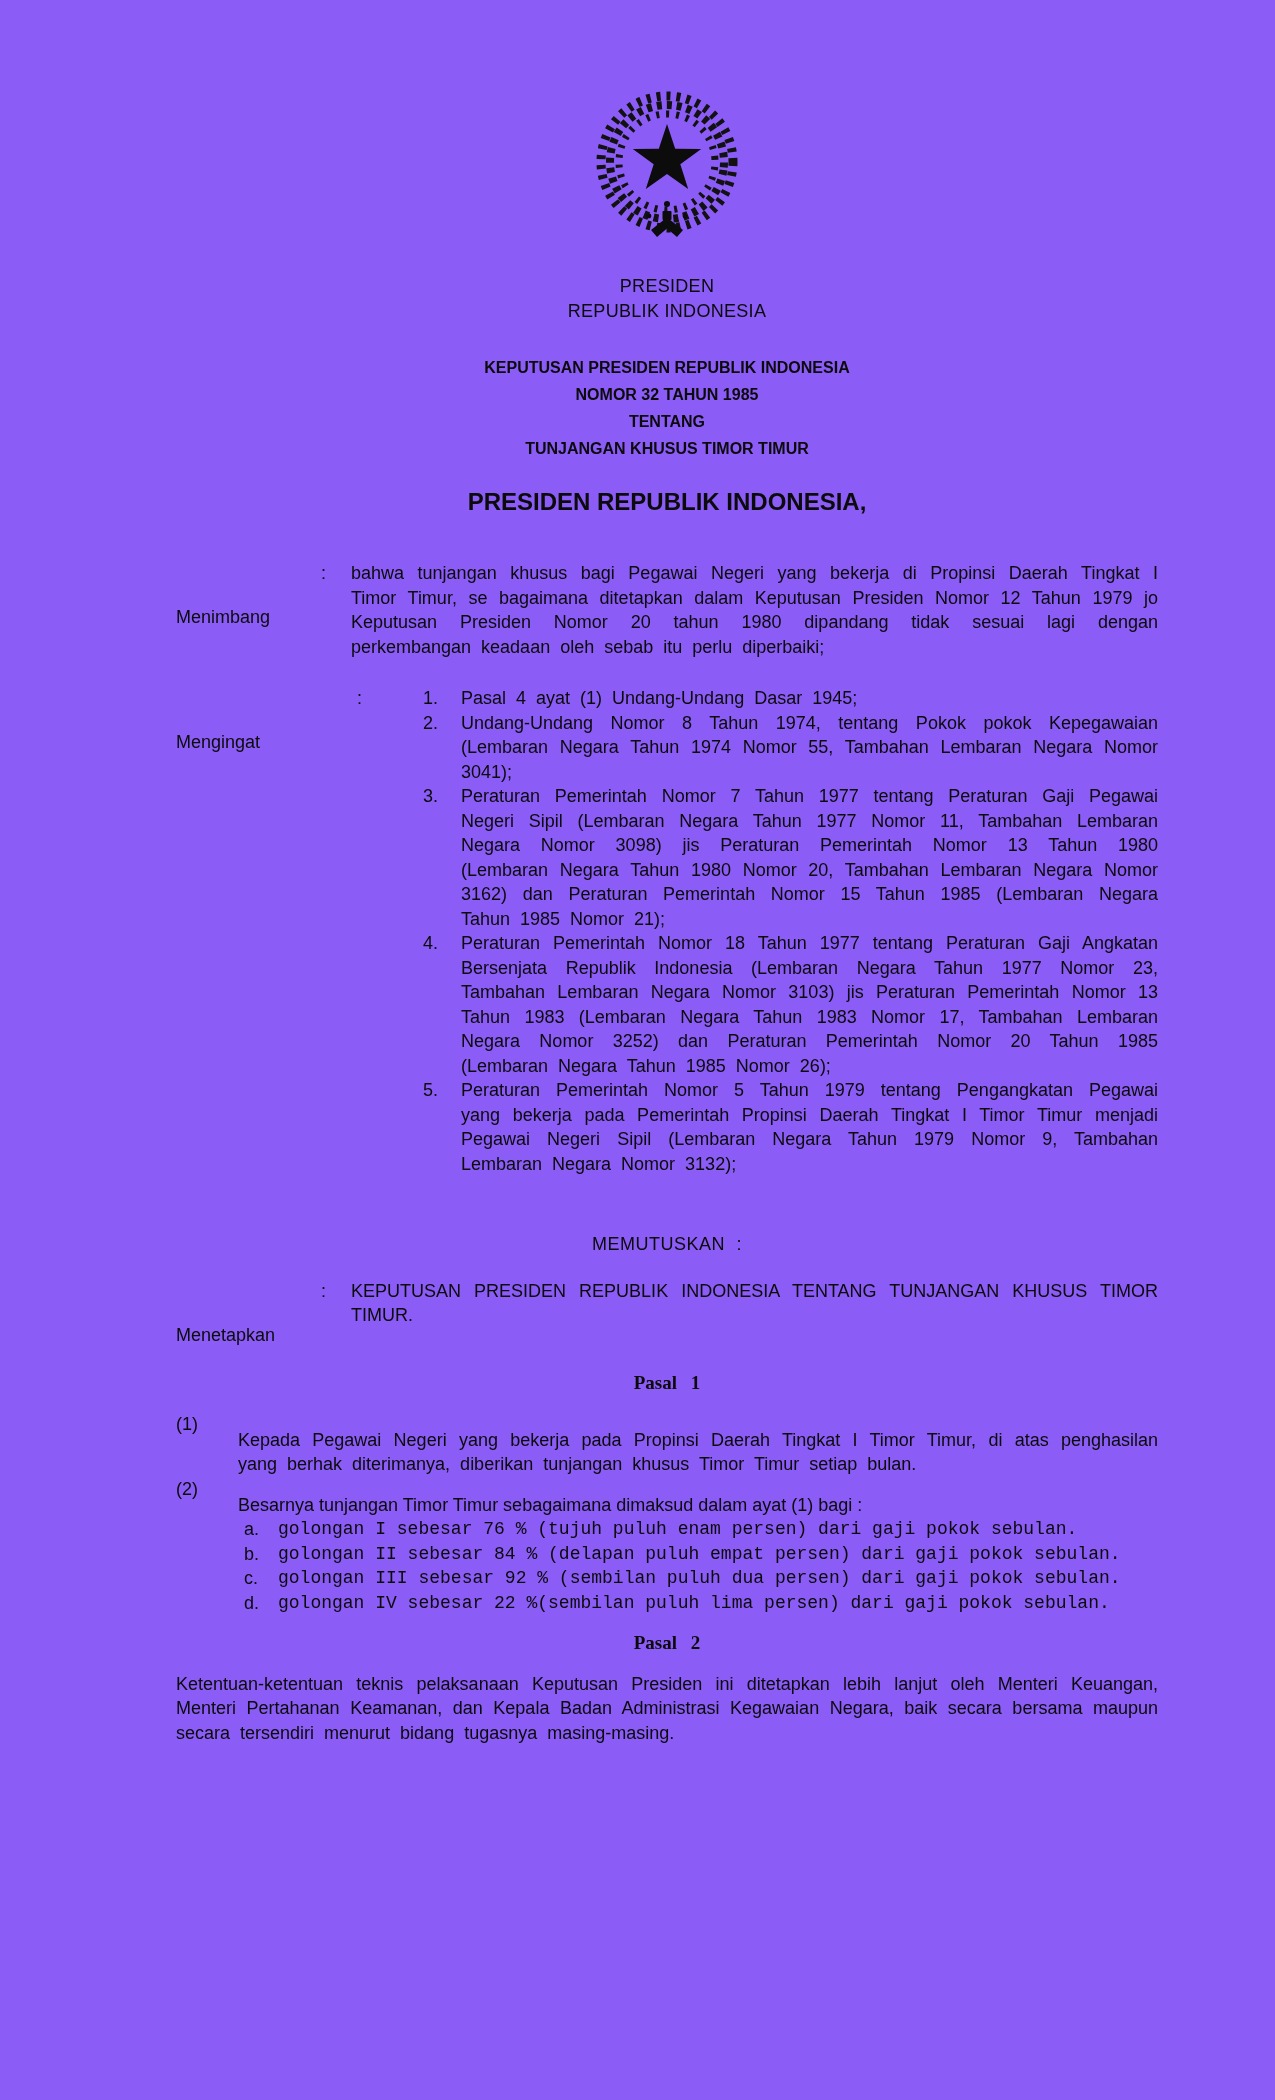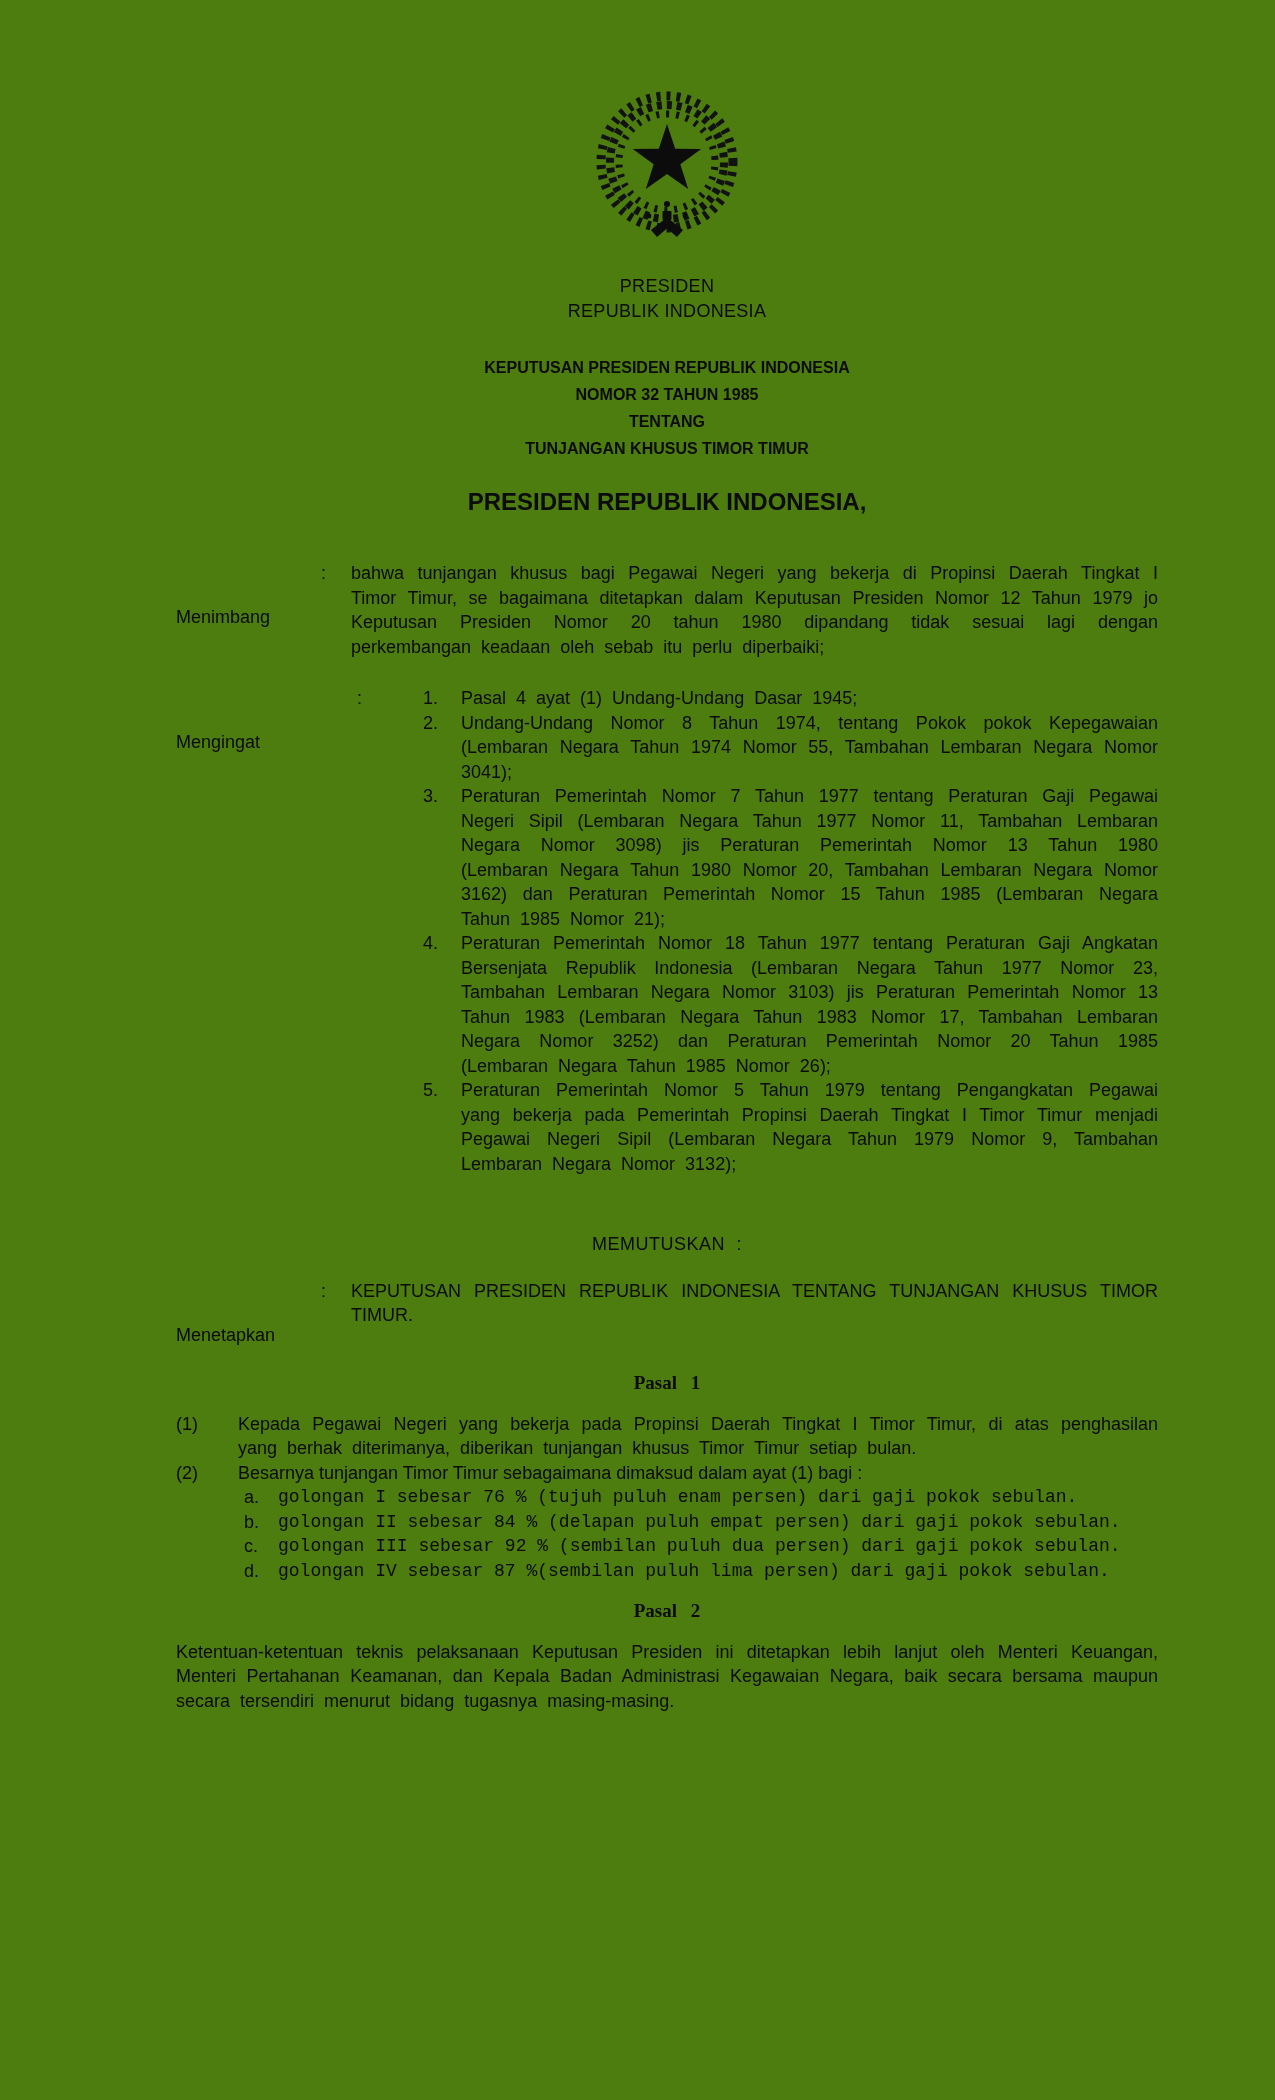--- a/index.html
+++ b/index.html
@@ -1,21 +1,21 @@
 <!DOCTYPE html>
 <html><head>
 <meta charset="utf-8">
 <style>
   html, body { margin:0; padding:0; background:#e8e8e8; }
   .page {
     position: relative;
     width: 1275px;
     height: 2100px;
     margin: 0 auto;
-    background: #4d7c0f;
+    background: #8b5cf6;
     color: #0b0b0b;
     font-family: "Liberation Sans", "DejaVu Sans", sans-serif;
     font-size: 18px;
     line-height: 24.5px;
     overflow: hidden;
   }
   .content { width: 982px; margin-left: 176px; }
 
   .emblem { width: 160px; height: 162px; margin: 84px auto 0 auto; }
   .emblem svg { display:block; width:160px; height:162px; }
@@ -48,21 +48,21 @@
   .row-menimbang { margin-top: 46px; }
   .row-mengingat { margin-top: 27px; gap: 36px; }
   .row-menetapkan { margin-top: 22px; }
 
   .numrow { display: flex; align-items: flex-start; }
   .numrow .num { width: 38px; flex: none; }
   .numrow .ntxt { flex: 1; min-width: 0; }
 
   .ayatrow { display: flex; align-items: flex-start; }
   .ayatrow .num { width: 62px; flex: none; }
-  .ayatrow .ntxt { flex: 1; min-width: 0; }
+  .ayatrow .ntxt { flex: 1; min-width: 0; margin-top: 16px; }
 
   .sublist { margin-left: 68px; }
   .subrow { display: flex; align-items: flex-start; }
   .subrow .num { width: 34px; flex: none; }
   .subrow .ntxt { flex: 1; min-width: 0; font-family: Liberation Mono, monospace; }
 
   .center-heading {
     margin-top: 56px;
     text-align: center;
     word-spacing: 6px;
@@ -179,21 +179,21 @@
         <div class="subrow">
           <div class="num">b.</div>
           <div class="ntxt">golongan II sebesar 84 % (delapan puluh empat persen) dari gaji pokok sebulan.</div>
         </div>
         <div class="subrow">
           <div class="num">c.</div>
           <div class="ntxt">golongan III sebesar 92 % (sembilan puluh dua persen) dari gaji pokok sebulan.</div>
         </div>
         <div class="subrow">
           <div class="num">d.</div>
-          <div class="ntxt">golongan IV sebesar 87 %(sembilan puluh lima persen) dari gaji pokok sebulan.</div>
+          <div class="ntxt">golongan IV sebesar 22 %(sembilan puluh lima persen) dari gaji pokok sebulan.</div>
         </div>
       </div>
     </div>
 
     <div class="pasal-heading p2">Pasal 2</div>
 
     <p class="para just">Ketentuan-ketentuan teknis pelaksanaan Keputusan Presiden ini ditetapkan lebih lanjut oleh Menteri Keuangan, Menteri Pertahanan Keamanan, dan Kepala Badan Administrasi Kegawaian Negara, baik secara bersama maupun secara tersendiri menurut bidang tugasnya masing-masing.</p>
 
   </div>
 </div>

